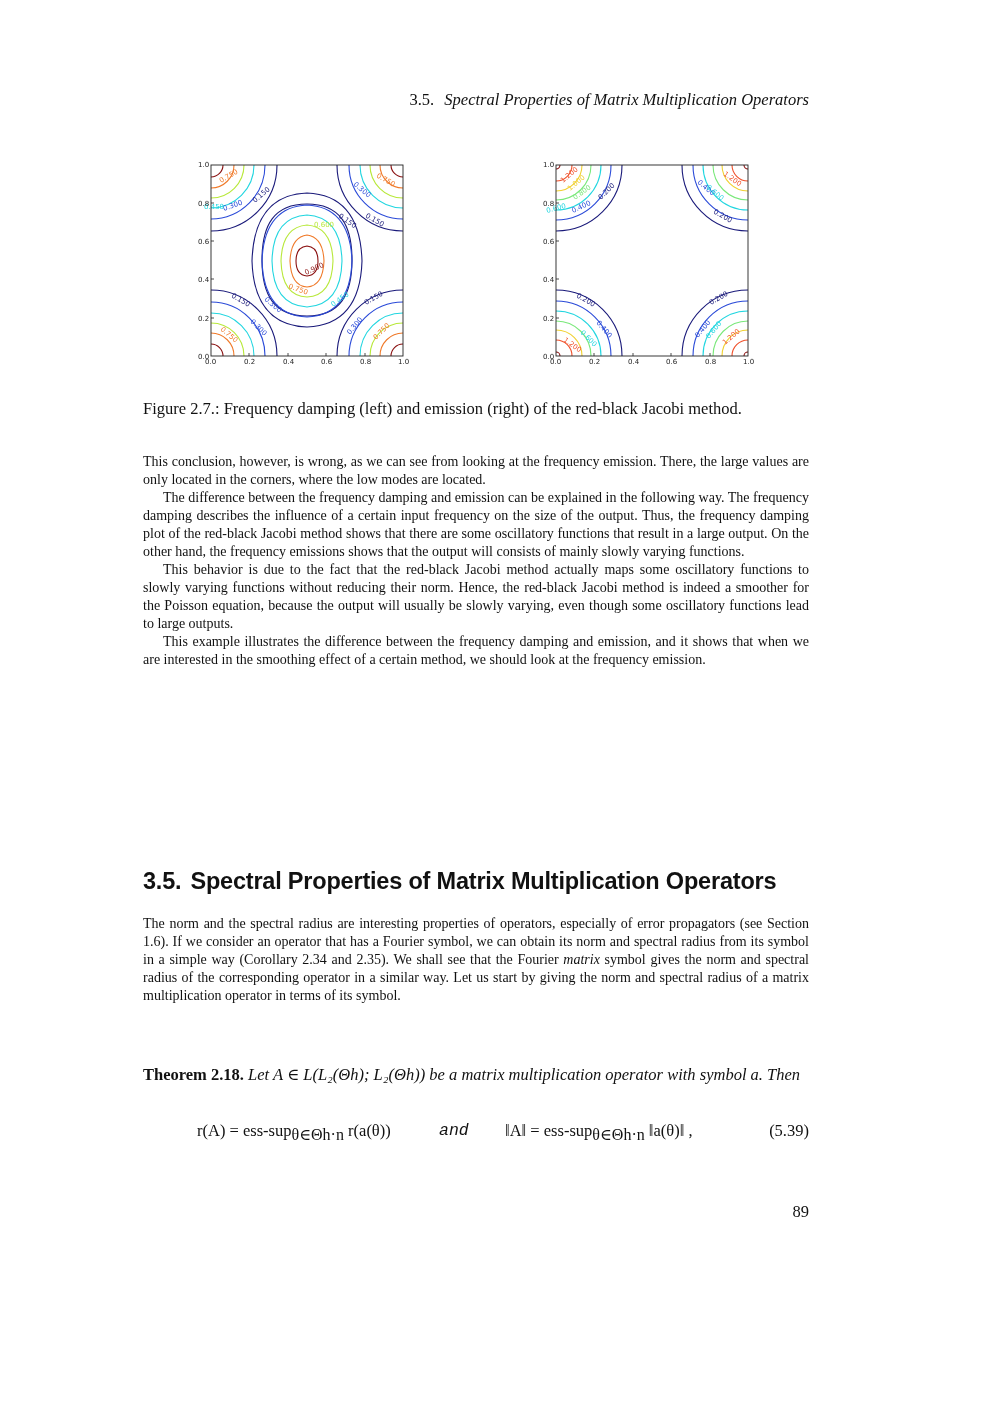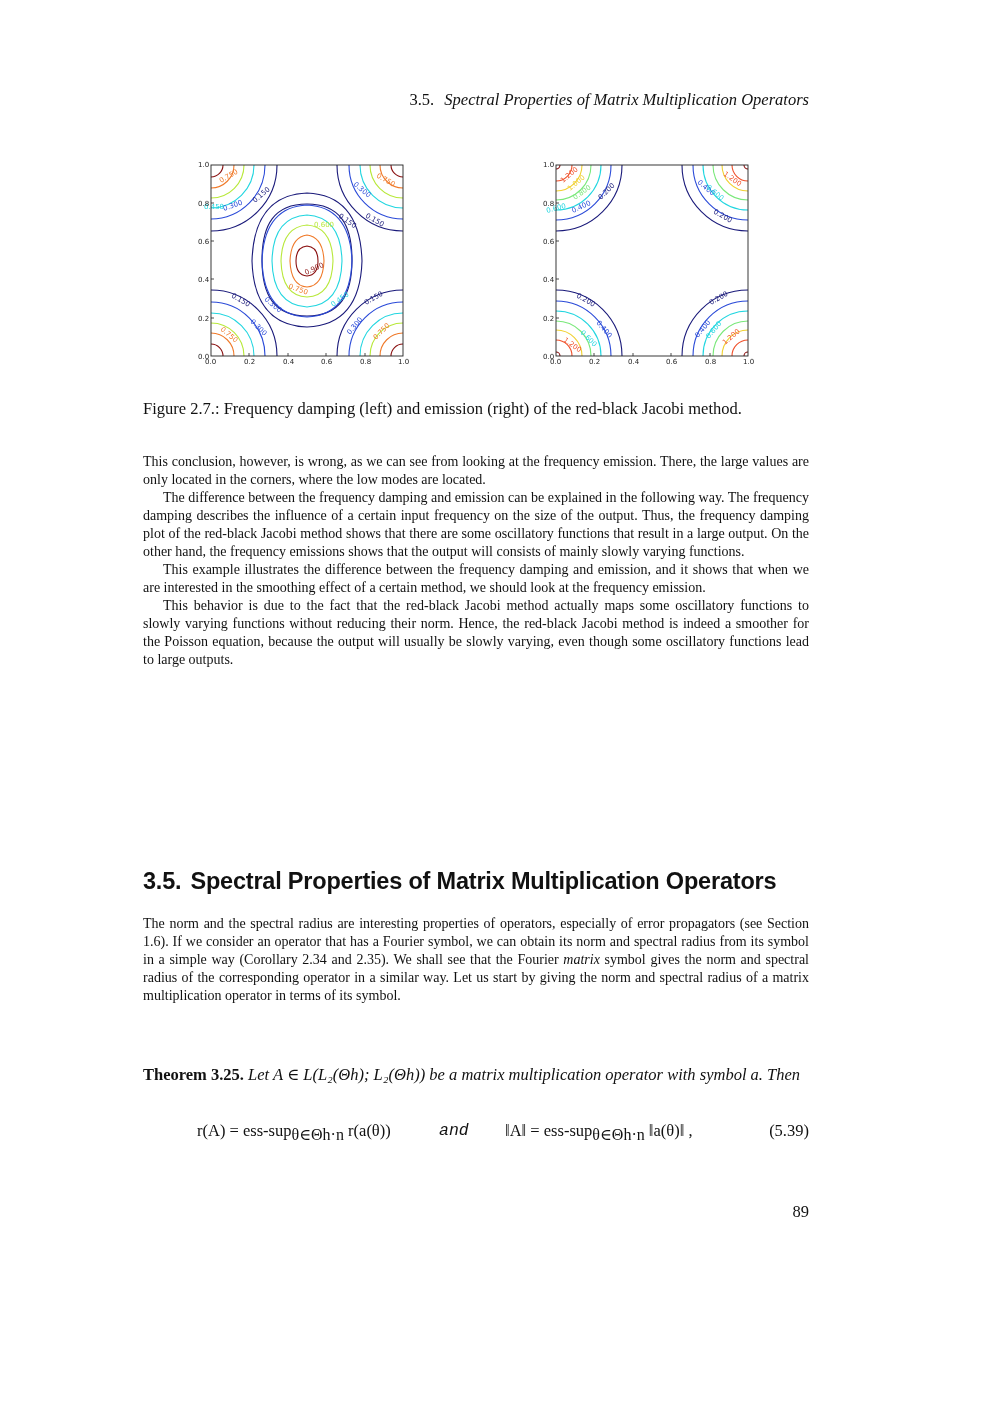--- a/index.html
+++ b/index.html
@@ -234,34 +234,34 @@
       </g>
     </svg>
   </div>
 </div>
 
 <div class="caption">Figure 2.7.: Frequency damping (left) and emission (right) of the red-black Jacobi method.</div>
 
 <div class="body-text" style="top:453px;">
   <p>This conclusion, however, is wrong, as we can see from looking at the frequency emission. There, the large values are only located in the corners, where the low modes are located.</p>
   <p class="indent">The difference between the frequency damping and emission can be explained in the following way. The frequency damping describes the influence of a certain input frequency on the size of the output. Thus, the frequency damping plot of the red-black Jacobi method shows that there are some oscillatory functions that result in a large output. On the other hand, the frequency emissions shows that the output will consists of mainly slowly varying functions.</p>
+  <p class="indent">This behavior is due to the fact that the red-black Jacobi method actually maps some oscillatory functions to slowly varying functions without reducing their norm. Hence, the red-black Jacobi method is indeed a smoother for the Poisson equation, because the output will usually be slowly varying, even though some oscillatory functions lead to large outputs.</p>
   <p class="indent">This example illustrates the difference between the frequency damping and emission, and it shows that when we are interested in the smoothing effect of a certain method, we should look at the frequency emission.</p>
-  <p class="indent">This behavior is due to the fact that the red-black Jacobi method actually maps some oscillatory functions to slowly varying functions without reducing their norm. Hence, the red-black Jacobi method is indeed a smoother for the Poisson equation, because the output will usually be slowly varying, even though some oscillatory functions lead to large outputs.</p>
 </div>
 
 <h2 class="section-heading" style="margin:0;">
   <span class="sec-num">3.5.</span><span>Spectral Properties of Matrix Multiplication Operators</span>
 </h2>
 
 <div class="body-text" style="top:915px;">
   <p><span>The norm and the spectral radius are interesting properties of operators, especially of error propagators (see Section 1.6). If we consider an operator that has a Fourier symbol, we can obtain its norm and spectral radius from its symbol in a simple way (Corollary 2.34 and 2.35). We shall see that the Fourier </span><em>matrix</em><span> symbol gives the norm and spectral radius of the corresponding operator in a similar way. Let us start by giving the norm and spectral radius of a matrix multiplication operator in terms of its symbol.</span></p>
 </div>
 
 <div class="theorem">
-  <span class="label">Theorem 3.25.</span>
+  <span class="label">Theorem 2.18.</span>
   <span class="stmt">Let A ∈ L(L₂(Θh); L₂(Θh)) be a matrix multiplication operator with symbol a. Then</span>
 </div>
 
 <div class="equation">
   <span class="lhs"><span>r(A) = ess-sup</span><sub>θ∈Θh·n</sub><span> r(a(θ))</span></span>
   <span class="and">and</span>
   <span class="rhs"><span>‖A‖ = ess-sup</span><sub>θ∈Θh·n</sub><span> ‖a(θ)‖ ,</span></span>
   <span class="eqno">(5.39)</span>
 </div>
 

